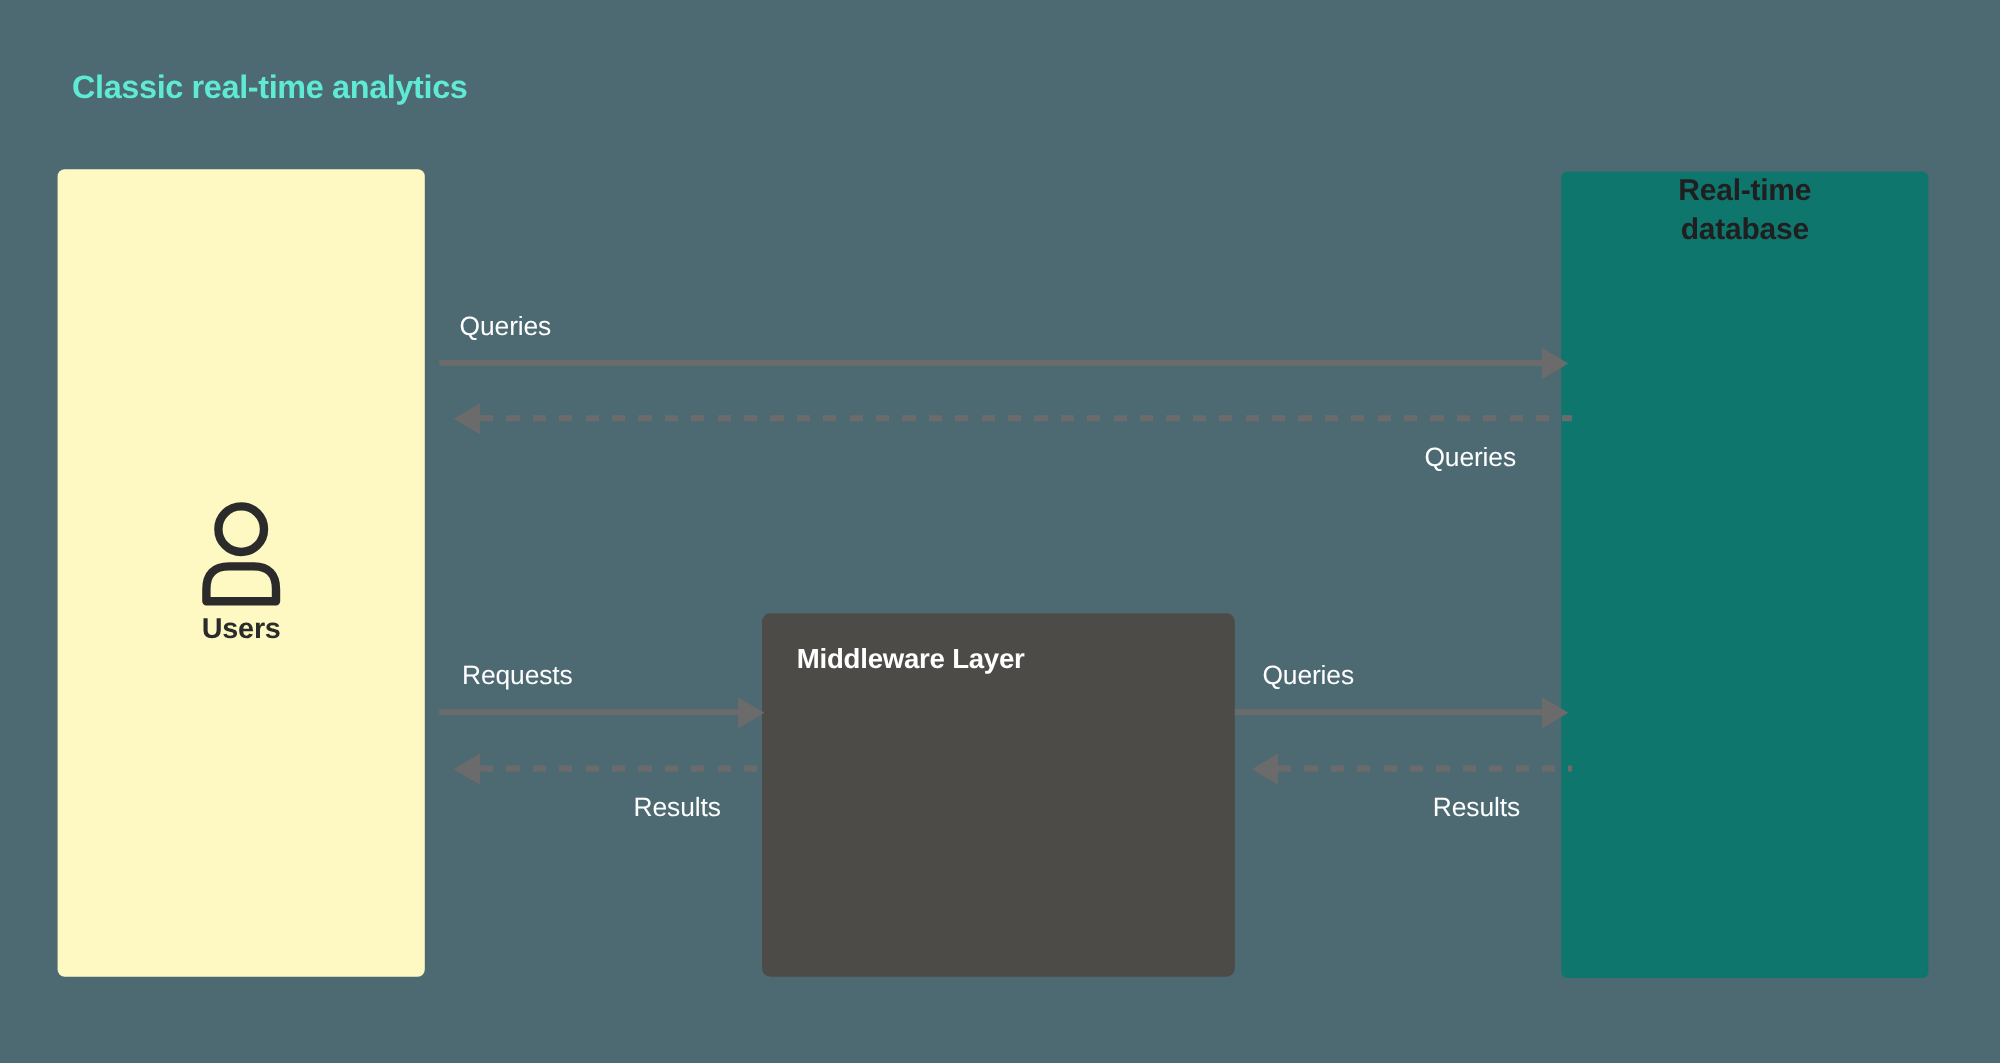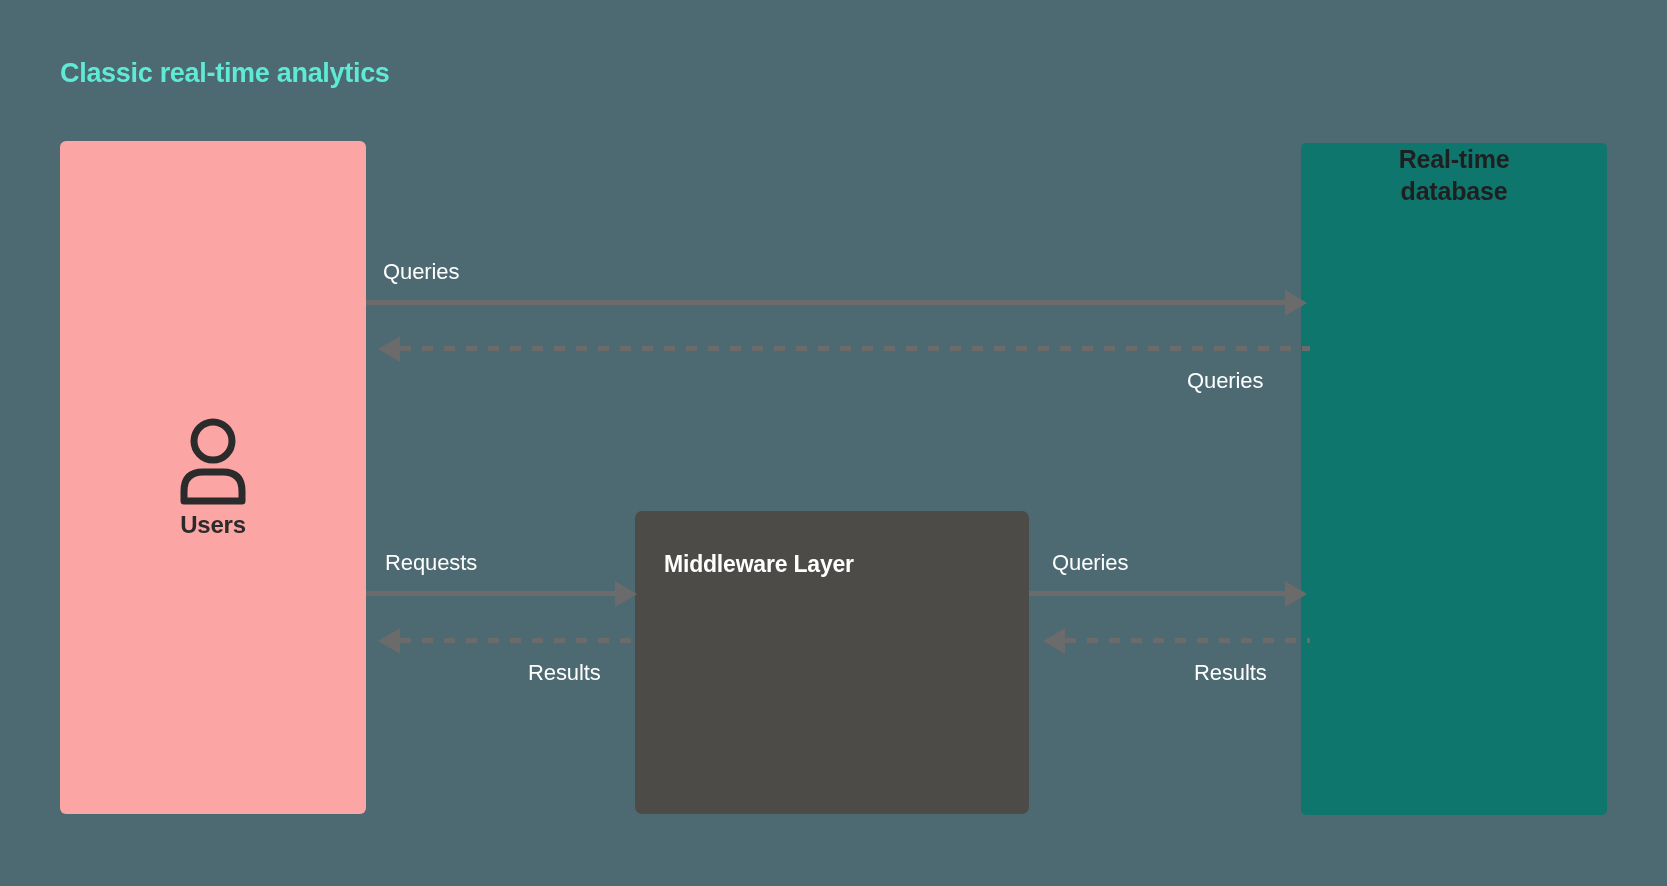--- a/index.html
+++ b/index.html
@@ -29,25 +29,25 @@
   }
 
   
   .node-box {
     position: absolute;
     border-radius: 6px;
     box-sizing: border-box;
   }
 
   #users-node {
-    left: 60px;
+    left: 48px;
     top: 141px;
     width: 306px;
     height: 673px;
-    background: #fca5a5;
+    background: #fef9c3;
     display: flex;
     flex-direction: column;
     align-items: center;
     justify-content: center;
   }
   #users-icon {
     display: block;
     width: 78px;
     height: 90px;
     margin-bottom: 4px;
@@ -69,21 +69,20 @@
   }
   #middleware-label {
     position: absolute;
     left: 29px;
     top: 25px;
     font-size: 23px;
     font-weight: bold;
     color: #ffffff;
     letter-spacing: -0.2px;
     white-space: nowrap;
-    margin-top: 15px;
   }
 
   #database-node {
     left: 1301px;
     top: 143px;
     width: 306px;
     height: 672px;
     background: #0f766e;
     border-radius: 5px;
     display: flex;

